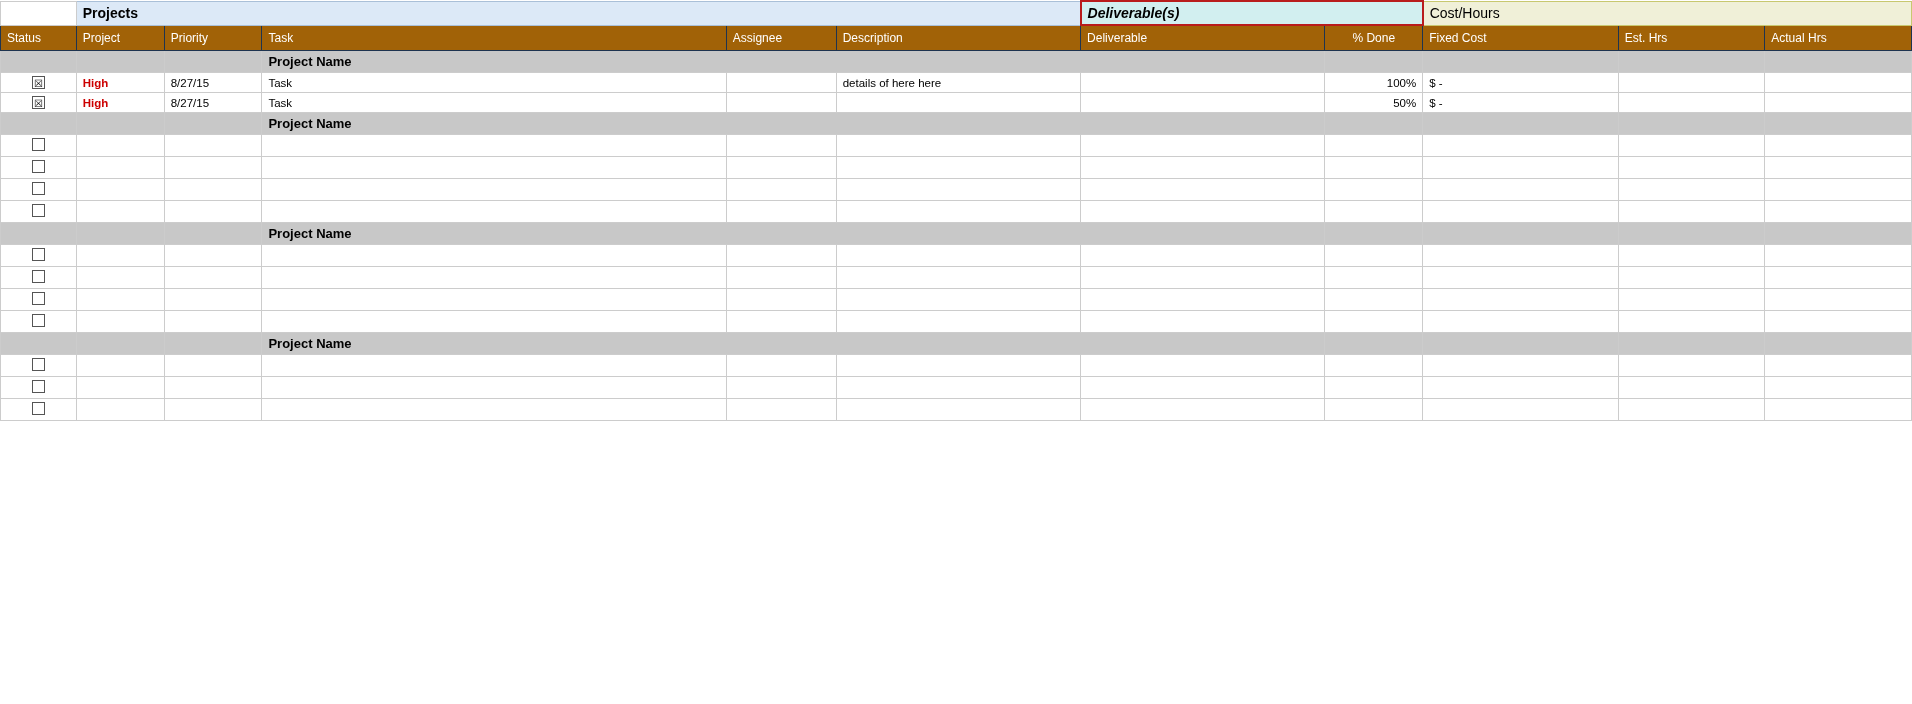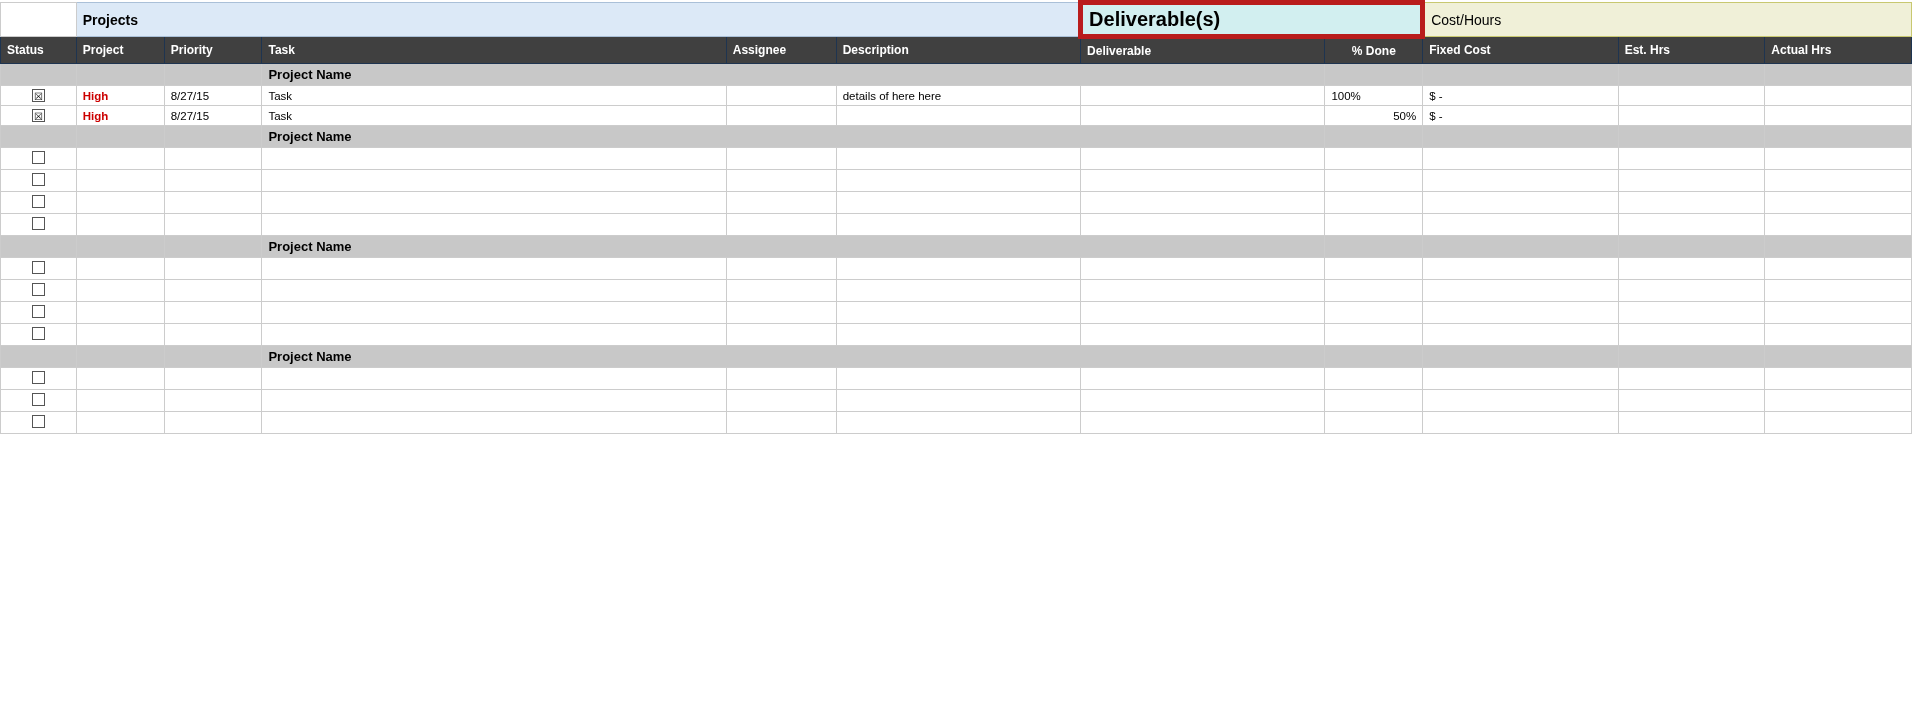--- a/index.html
+++ b/index.html
@@ -47,24 +47,24 @@
       background: #d2eff0 !important;
       color: #000;
     }
     .group-costhours {
       background: #f0f0d8 !important;
       color: #000;
     }
 
     
     .col-header-row th {
-      background: #404040;
+      background: #a16207;
       color: #fff;
       font-size: 12px;
-      font-weight: bold;
+      font-weight: normal;
       text-align: left;
       border: 1px solid #1e3450;
       padding: 5px 6px;
     }
     .col-header-row th.right { text-align: center; }
 
     
     .project-name-row td {
       background: #c8c8c8;
       font-weight: bold;
@@ -113,21 +113,21 @@
     <col class="col-pctdone">
     <col class="col-fixedcost">
     <col class="col-esthrs">
     <col class="col-actualhrs">
   </colgroup>
   <thead>
 
     <tr class="group-header-row">
       <td colspan="1" style="background:#fff; border:1px solid #ccc;"></td>
       <td colspan="5" class="group-projects" style="font-size:14px; font-weight:bold; border:1px solid #aac0d8;">Projects</td>
-      <td colspan="2" class="group-deliverables" style="font-size:20px; font-weight:bold; border:5px solid #b91c1c;">Deliverable(s)</td>
+      <td colspan="2" class="group-deliverables" style="font-size:14px; font-weight:bold; border:2px solid #b91c1c;font-style:italic;">Deliverable(s)</td>
       <td colspan="3" class="group-costhours" style="font-size:14px; font-weight:normal; border:1px solid #c8c870;">Cost/Hours</td>
     </tr>
 
     <tr class="col-header-row">
       <th>Status</th>
       <th>Project</th>
       <th>Priority</th>
       <th>Task</th>
       <th>Assignee</th>
       <th>Description</th>
@@ -150,21 +150,21 @@
     <td style="background:#c8c8c8;"></td>
   </tr>
       <tr class="data-row">
       <td style="text-align:center;"><span class="checkbox-checked">☒</span></td>
       <td><span class="priority-high">High</span></td>
       <td>8/27/15</td>
       <td>Task</td>
       <td></td>
       <td>details of here here</td>
       <td></td>
-      <td style="text-align:left;">100%</td>
+      <td style="text-align:right;">100%</td>
       <td>$    -</td>
       <td></td>
       <td></td>
     </tr>
       <tr class="data-row">
       <td style="text-align:center;"><span class="checkbox-checked">☒</span></td>
       <td><span class="priority-high">High</span></td>
       <td>8/27/15</td>
       <td>Task</td>
       <td></td>

